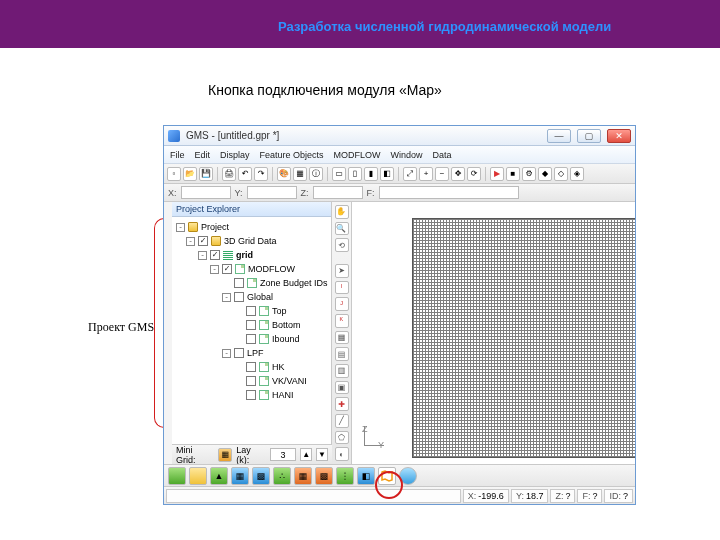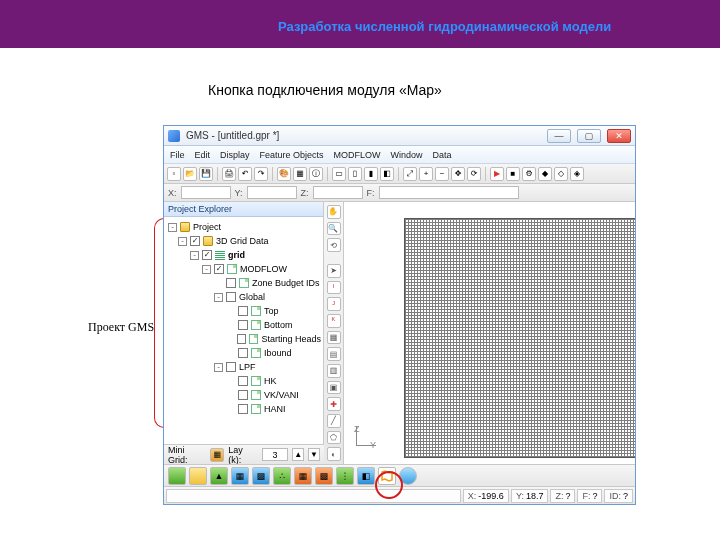--- a/index.html
+++ b/index.html
@@ -46,21 +46,21 @@
 
   .toolbar { height: 20px; background: linear-gradient(#f6f6f6,#e7e7e7); display: flex; align-items: center; gap: 2px; padding: 0 3px; border-bottom: 1px solid #c9c9c9; }
   .tbtn { width: 14px; height: 14px; border: 1px solid #bbb; border-radius: 2px; background: #fff; display:inline-flex;align-items:center;justify-content:center;font-size:8px; cursor:default; }
   .tsep { width: 1px; height: 14px; background: #c4c4c4; margin: 0 2px; }
 
   .coordbar { height: 18px; background: linear-gradient(#f6f6f6,#e7e7e7); display:flex; align-items:center; gap:4px; padding:0 4px; border-bottom:1px solid #c9c9c9;}
   .coordbar label { color:#555; }
   .coordbar input { width: 50px; height:13px; border:1px solid #bbb; font-size:9px; padding:0 2px; background:#fff;}
   .coordbar input.wide { width: 140px; }
 
-  .body { flex:1; display:flex; overflow:hidden; }
+  .body { flex:1; display:flex; overflow:hidden;margin-left:8px; }
 
   .explorer { width: 160px; display:flex; flex-direction:column; border-right:1px solid #c9c9c9; background:#fff; }
   .explorer-title { background: linear-gradient(#e9f3ff,#d3e5fb); padding: 2px 4px; color:#1a3f72; border-bottom:1px solid #b8c9de; }
   .tree { flex:1; padding: 3px 2px; overflow:hidden; }
   .tree-row { display:flex; align-items:center; height:14px; gap:3px; white-space:nowrap; cursor:default;}
   .ind0{padding-left:2px}.ind1{padding-left:12px}.ind2{padding-left:24px}.ind3{padding-left:36px}.ind4{padding-left:48px}.ind5{padding-left:60px}
   .expander { width:9px;height:9px;border:1px solid #8a8a8a;display:inline-flex;align-items:center;justify-content:center;font-size:8px;line-height:1;background:#fff;color:#555;}
   .cb { width:10px;height:10px;border:1px solid #7a7a7a;display:inline-flex;align-items:center;justify-content:center;font-size:8px;background:#fff;}
   .cb.checked::after{content:"✓";color:#222;font-size:8px;line-height:1;}
   .nodeicon{width:10px;height:10px;display:inline-block;}
@@ -227,26 +227,20 @@
               <span style="width: 9px;"></span>
               <span class="cb"></span>
               <span class="nodeicon ni-sheet"></span>
               <span>Top</span>
             </div>
             <div class="tree-row ind5">
               <span style="width: 9px;"></span>
               <span class="cb"></span>
               <span class="nodeicon ni-sheet"></span>
               <span>Bottom</span>
-            </div>
-            <div class="tree-row ind5">
-              <span style="width: 9px;"></span>
-              <span class="cb"></span>
-              <span class="nodeicon ni-sheet"></span>
-              <span>Starting Heads</span>
             </div>
             <div class="tree-row ind5">
               <span style="width: 9px;"></span>
               <span class="cb"></span>
               <span class="nodeicon ni-sheet"></span>
               <span>Ibound</span>
             </div>
             <div class="tree-row ind4">
               <span class="expander">-</span>
               <span class="cb"></span>

